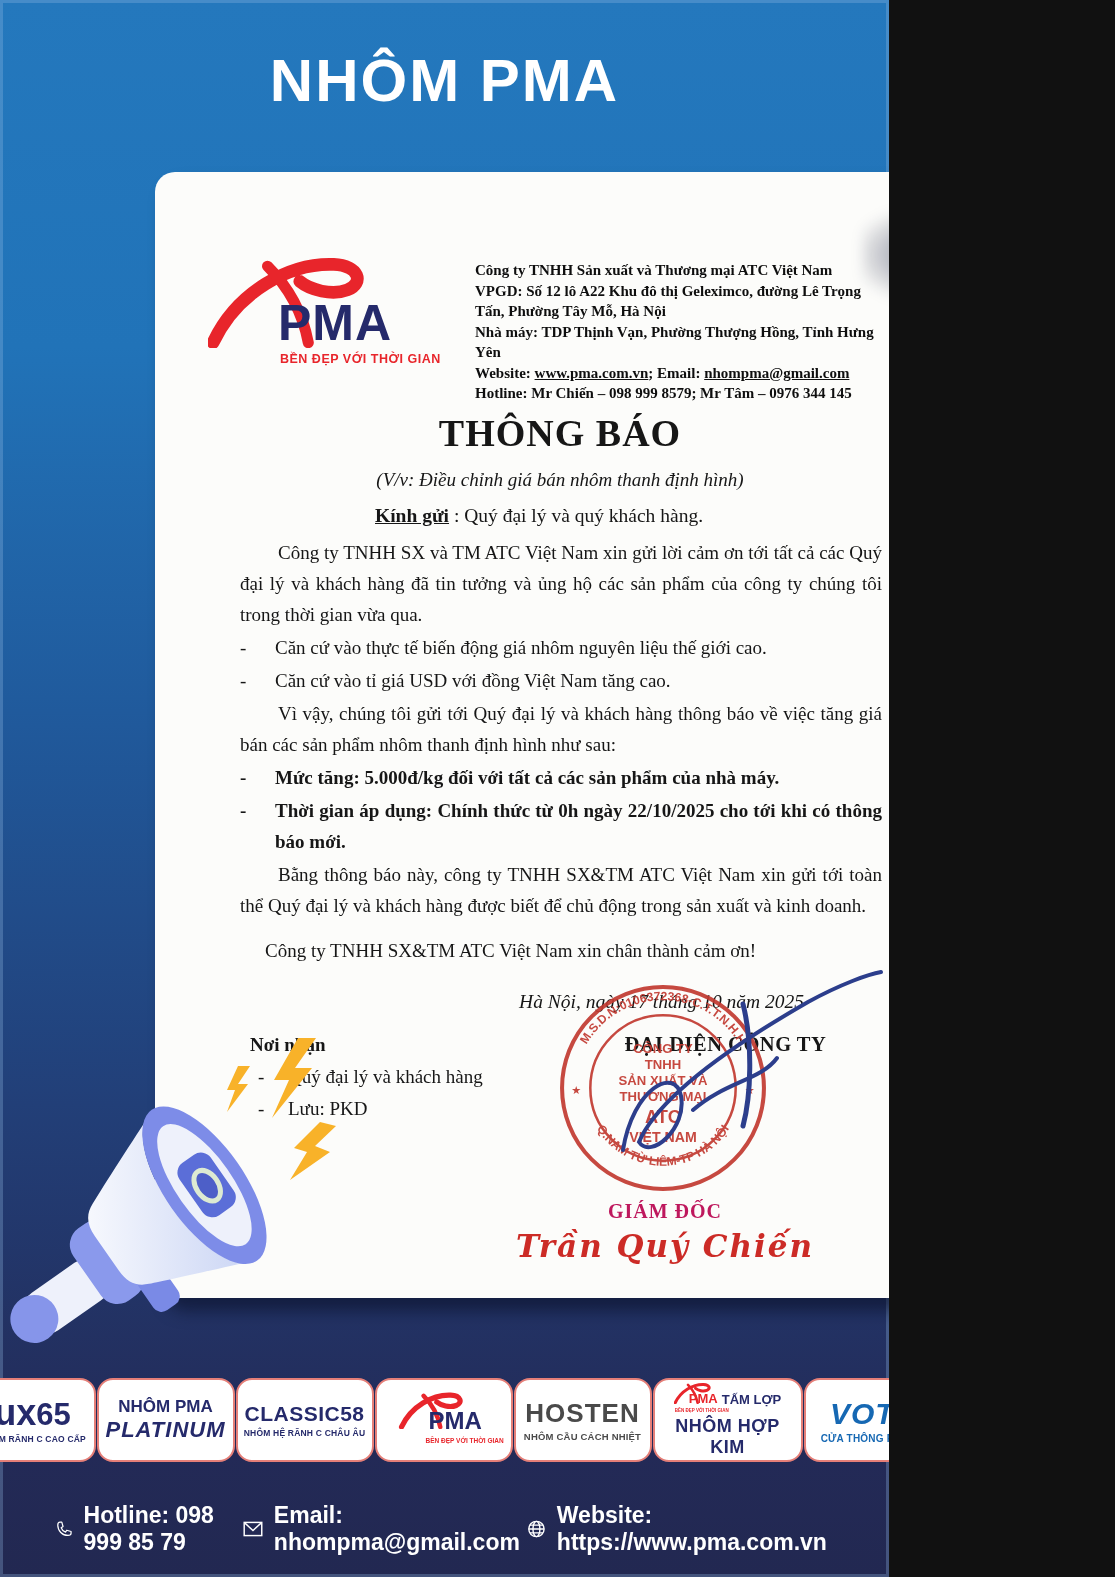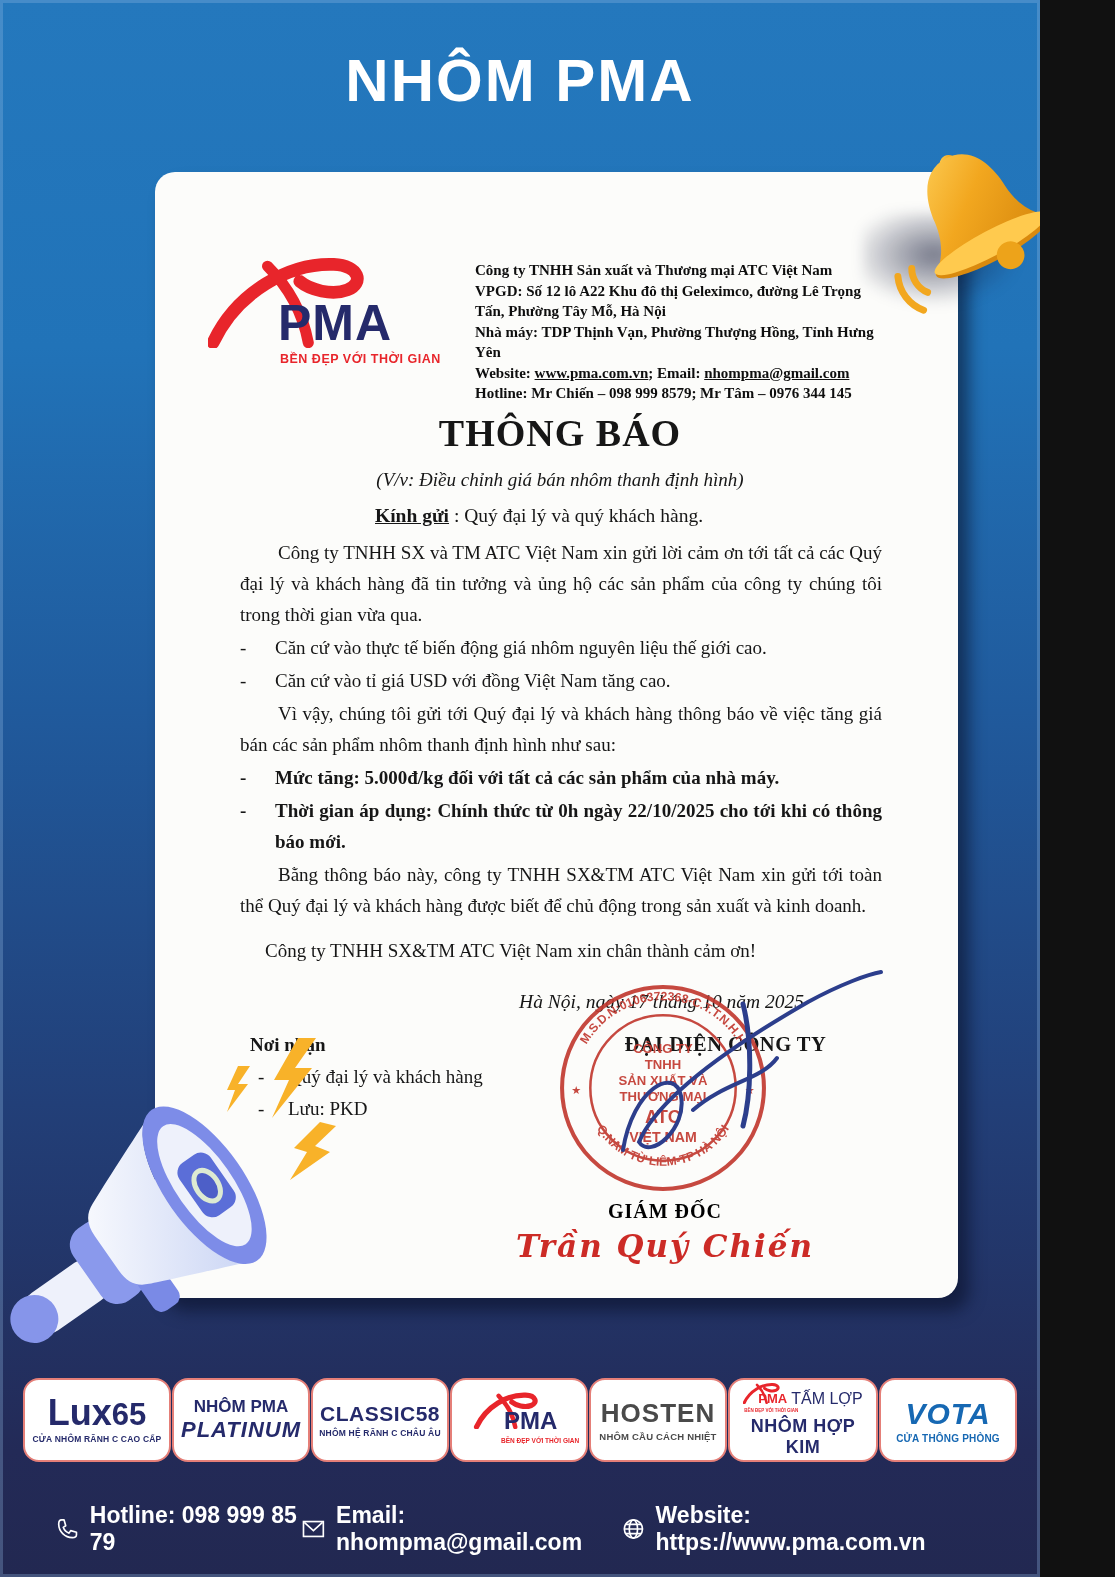--- a/index.html
+++ b/index.html
@@ -1,17 +1,17 @@
 <!DOCTYPE html>
 <html><head>
 <meta charset="utf-8">
 <style>
   html,body{margin:0;padding:0;background:#111;}
   .poster{
-    position:relative;width:1040px;height:1577px;overflow:hidden;
+    position:relative;width:889px;height:1577px;overflow:hidden;
     background:linear-gradient(180deg,#2478bd 0%,#2173b8 22%,#20599b 46%,#223f78 70%,#232a57 92%,#222851 100%);
     box-shadow:inset 0 0 0 3px rgba(150,190,230,.30);
     font-family:"Liberation Sans",sans-serif;
   }
   
   .page-title{position:absolute;top:46px;left:0;width:100%;text-align:center;
     color:#ffffff;font-size:60px;font-weight:bold;letter-spacing:2px;}
   
   .paper{position:absolute;left:155px;top:172px;width:803px;height:1126px;z-index:1;
     background:#fcfcfa;border-radius:20px;box-shadow:11px 13px 16px rgba(8,12,35,.55);
@@ -41,21 +41,21 @@
   .sig-row{display:flex;margin-top:12px;}
   .noi-nhan{width:290px;margin-left:10px;font-size:19px;}
   .nn-title{font-weight:bold;}
   .bullet.sm{margin:1px 0;}
   .bullet.sm .dash{width:30px;margin-left:8px;}
   .rep{width:320px;margin-left:35px;text-align:center;font-weight:bold;font-size:20.5px;letter-spacing:.5px;}
   
   .stamp{position:absolute;left:402px;top:810px;width:212px;height:212px;opacity:.92;}
   .signature{position:absolute;left:438px;top:788px;width:295px;height:220px;}
   .director-title{position:absolute;left:360px;top:1028px;width:300px;text-align:center;
-    color:#000000;font-weight:bold;font-size:20px;letter-spacing:1px;}
+    color:#be185d;font-weight:bold;font-size:20px;letter-spacing:1px;}
   .director-name{position:absolute;left:330px;top:1056px;width:360px;text-align:center;
     color:#cc2b26;font-style:italic;font-weight:bold;font-size:31px;letter-spacing:2px;
     font-family:"DejaVu Serif",serif;}
   
   .bell-wrap{position:absolute;left:882px;top:126px;width:208px;height:198px;z-index:3;}
   .bell-shadow{position:absolute;left:862px;top:212px;width:160px;height:95px;z-index:2;
     background:radial-gradient(ellipse at 45% 45%,rgba(10,16,48,.55),rgba(10,16,48,0) 70%);
     filter:blur(6px);}
   .bolts{position:absolute;left:222px;top:1036px;width:122px;height:152px;z-index:3;}
   .mega{position:absolute;left:6px;top:1068px;width:312px;height:300px;z-index:3;}
@@ -76,21 +76,21 @@
   .pma-mini .t{position:absolute;left:33px;top:16px;font-size:24px;font-weight:bold;color:#252a6b;}
   .pma-mini .g{position:absolute;left:30px;top:46px;font-size:6.5px;font-weight:bold;color:#e8252b;white-space:nowrap;}
   .hosten{font-size:26px;font-weight:bold;color:#4a4a4a;letter-spacing:1px;}
   .brand .sub.gray{color:#4a4a4a;font-size:9.5px;}
   .tamlop{width:150px;}
   .tl-row{display:flex;align-items:center;gap:4px;}
   .tl-logo{position:relative;width:44px;height:34px;}
   .tl-logo svg{position:absolute;left:0;top:0;width:40px;height:22px;}
   .tl-logo .t{position:absolute;left:15px;top:9px;font-size:13px;font-weight:bold;color:#e8252b;}
   .tl-logo .g{position:absolute;left:1px;top:26px;font-size:4.5px;font-weight:bold;color:#e8252b;white-space:nowrap;}
-  .tl1{font-size:16px;font-weight:normal;}
+  .tl1{font-size:13px;font-weight:bold;}
   .tl2{font-size:18px;font-weight:bold;letter-spacing:.5px;}
   .vota{font-size:30px;font-weight:bold;font-style:italic;color:#1668b3;letter-spacing:1px;}
   .brand .sub.blue{color:#1668b3;font-size:10px;}
   
   .footer{position:absolute;left:55px;right:55px;top:1502px;display:flex;justify-content:space-between;
     align-items:center;color:#ffffff;font-size:23px;font-weight:bold;z-index:2;}
   .f-item{display:flex;align-items:center;gap:10px;}
   .f-item svg{width:28px;height:28px;}
   .hidden-defs{position:absolute;width:0;height:0;overflow:hidden;}
 </style>

